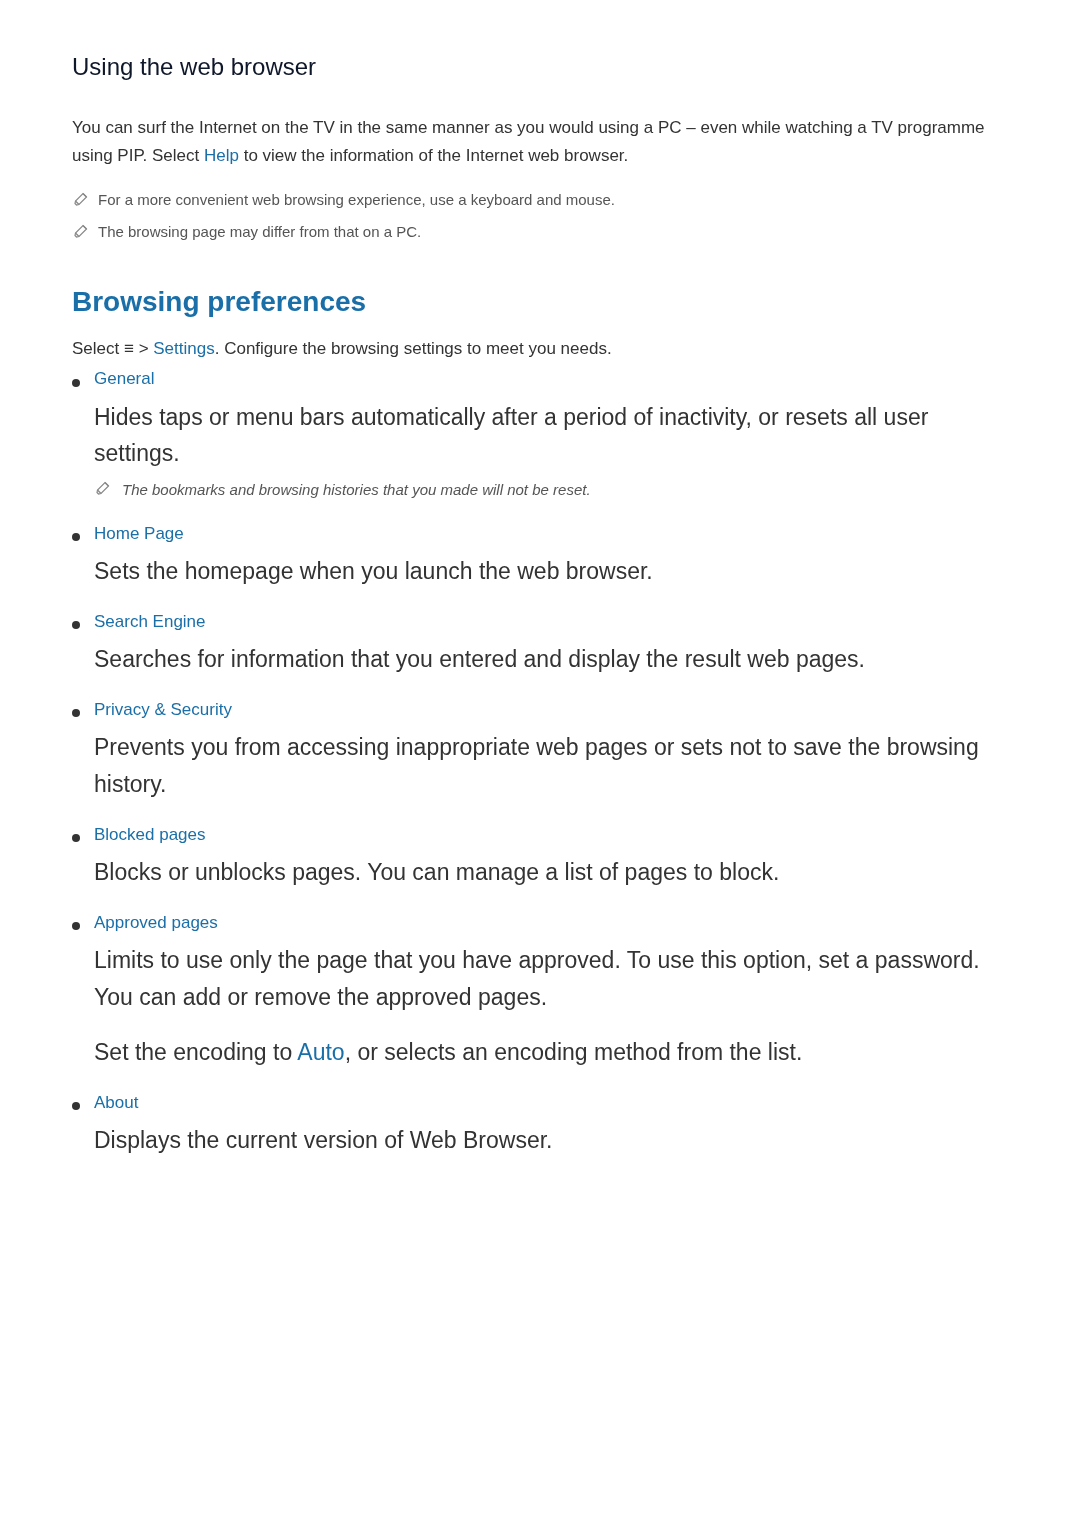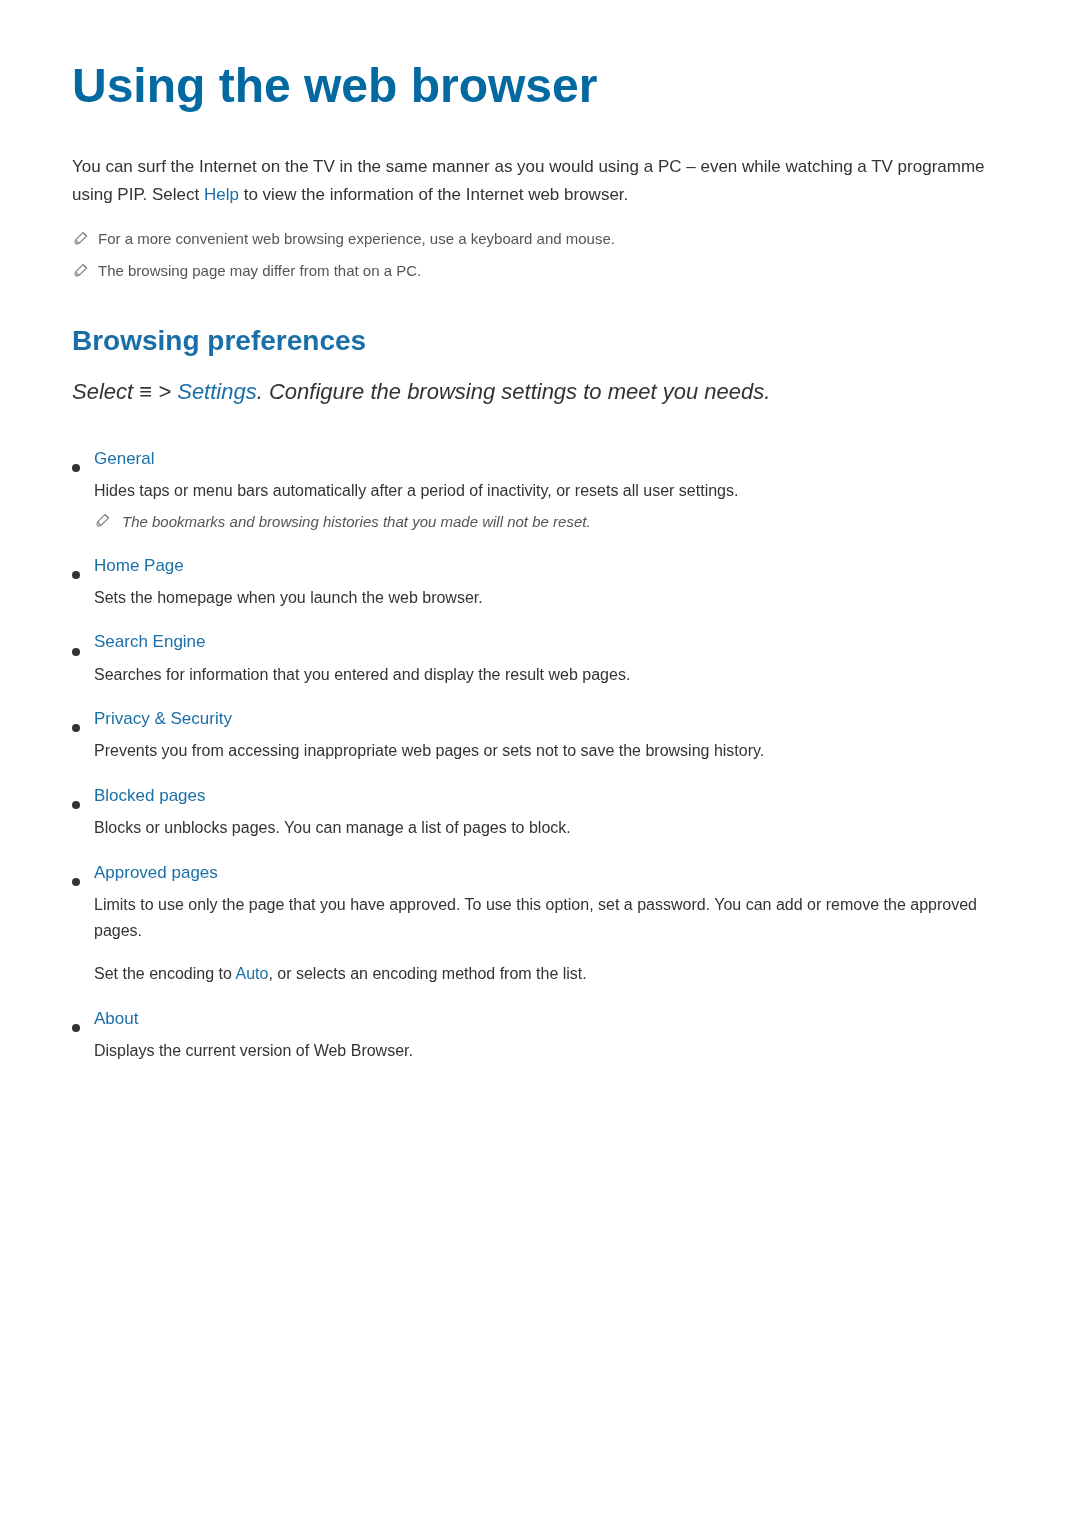--- a/index.html
+++ b/index.html
@@ -13,23 +13,23 @@
       font-family: 'Segoe UI', Arial, sans-serif;
       color: #333333;
       width: 1080px;
       min-height: 1527px;
       padding: 48px 72px 80px 72px;
       font-size: 17px;
       line-height: 1.6;
     }
 
     .page-title {
-      color: #0369a1;
-      font-size: 48px;
-      font-weight: 700;
+      color: #0f172a;
+      font-size: 24px;
+      font-weight: 400;
       margin-bottom: 28px;
     }
 
     .intro-paragraph {
       font-size: 17px;
       color: #333;
       margin-bottom: 18px;
       line-height: 1.65;
     }
 
@@ -71,63 +71,62 @@
     }
 
     .section-title {
       color: #1a6fa8;
       font-size: 28px;
       font-weight: 600;
       margin-bottom: 10px;
     }
 
     .section-intro {
-      font-size: 22px;
+      font-size: 17px;
       color: #333;
-      margin-bottom: 36px;
-      font-style: italic;
+      margin-bottom: 3px;
     }
 
     .section-intro .link {
       color: #1a6fa8;
       text-decoration: none;
     }
 
     .bullet-section {
       margin-bottom: 0;
     }
 
     .bullet-item {
       margin-bottom: 18px;
     }
 
     .bullet-row {
       display: flex;
-      align-items: flex-end;
+      align-items: center;
       gap: 14px;
       margin-bottom: 6px;
     }
 
     .bullet-dot {
       width: 8px;
       height: 8px;
       background: #333;
       border-radius: 50%;
       flex-shrink: 0;
       margin-top: 7px;
     }
 
     .bullet-label {
       color: #1a6fa8;
       font-size: 17px;
       font-weight: 500;
     }
 
     .bullet-desc {
-      font-size: 16px;
+      font-size: 23px;
       color: #333;
       margin-left: 22px;
       line-height: 1.6;
     }
 
     .bullet-note {
       display: flex;
       align-items: flex-start;
       gap: 10px;
       margin-left: 22px;

